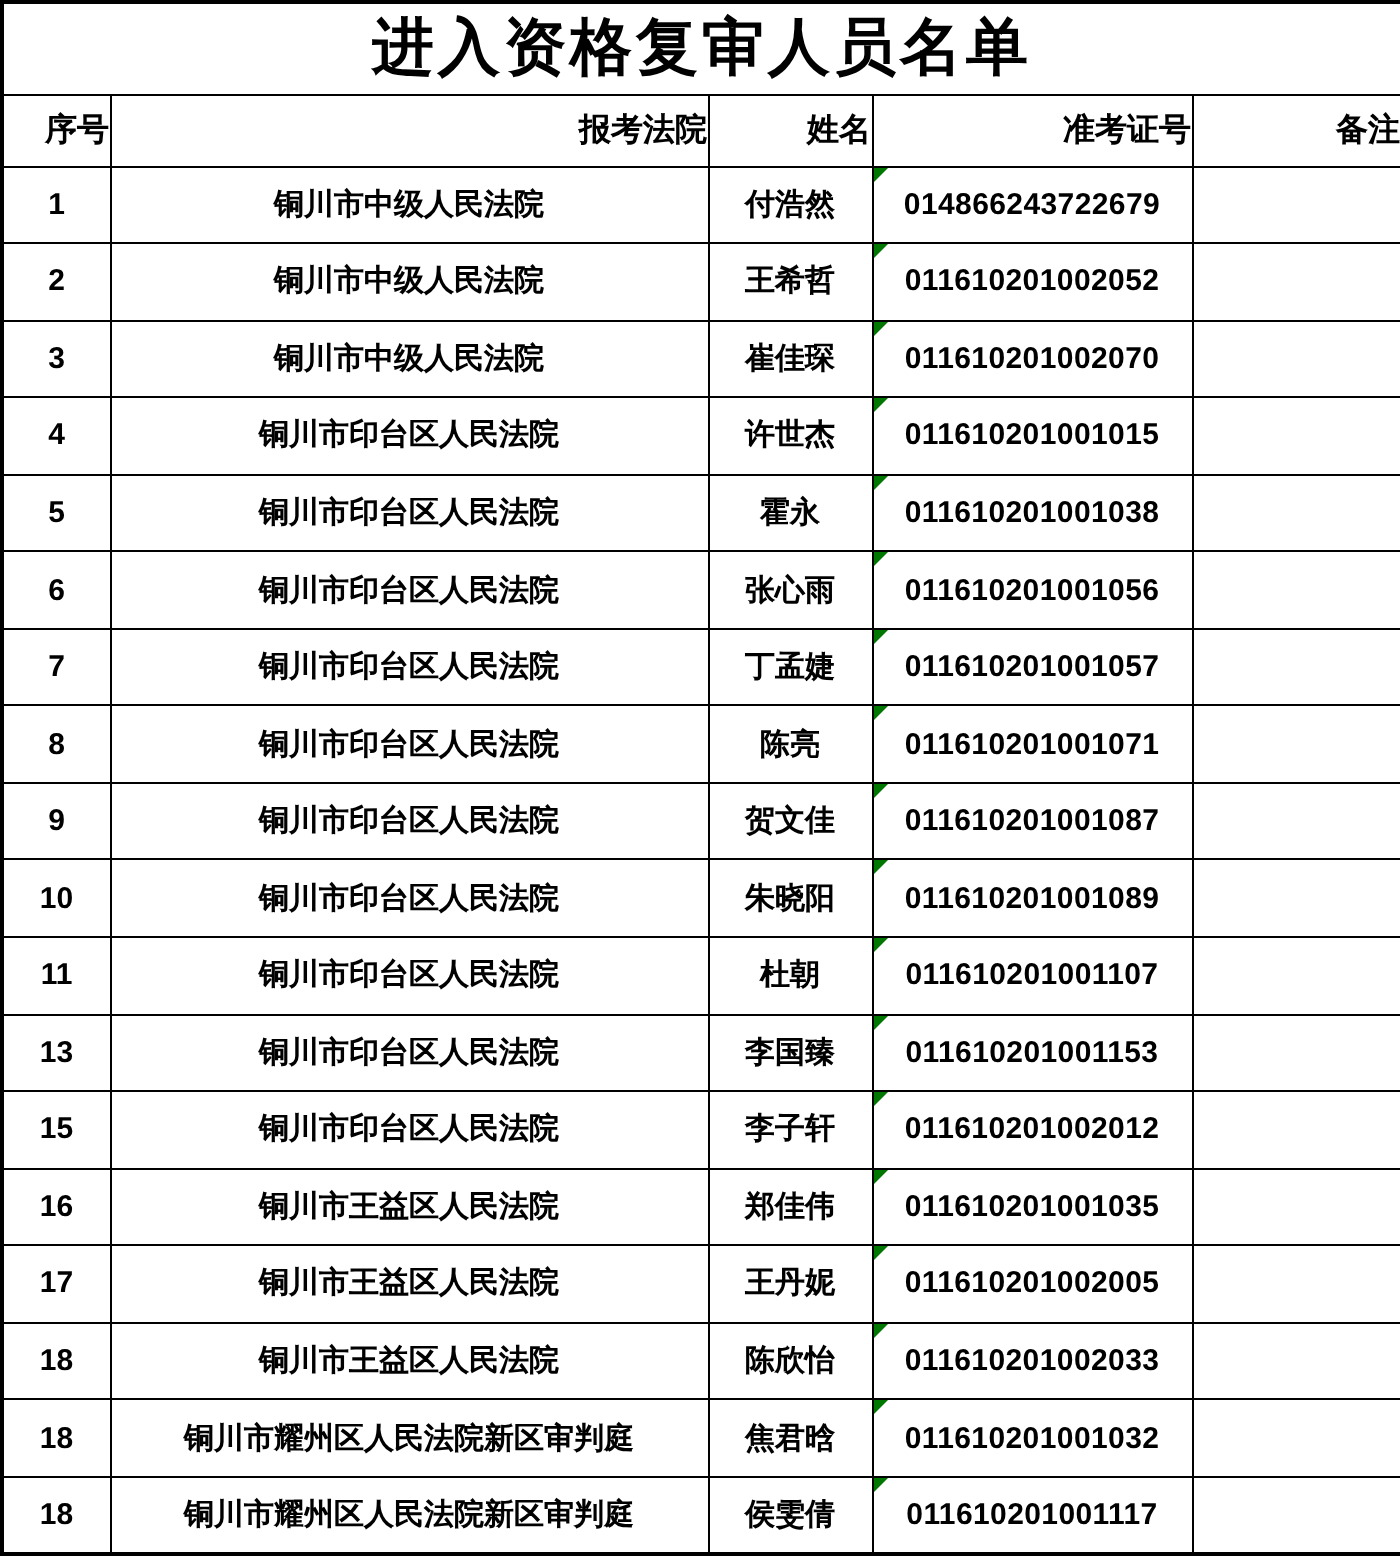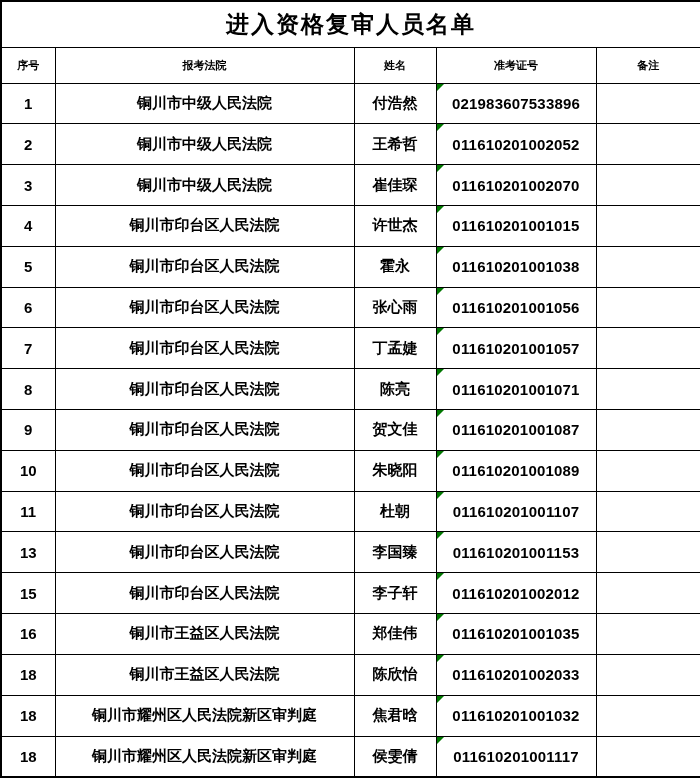--- a/index.html
+++ b/index.html
@@ -35,27 +35,28 @@
     text-align: center;
     font-weight: 700;
     overflow: hidden;
     white-space: nowrap;
   }
   
   table.roster { border: 2px solid var(--border-color); }
 
   tr.title-row td {
     height: 46px;
-    font-size: 23px;
+    font-size: 31px;
     letter-spacing: 2px;
     border-bottom: 1px solid var(--border-color);
   }
   tr.header-row th {
     height: 36px;
-    font-size: 11px;
+    font-size: 16px;
+    text-align: right;
   }
   tr.data-row td {
     font-size: 15px;
     height: 31px;
   }
   td.cell-index  { font-size: 15px; }
   td.cell-court  { font-size: 15px; margin-top: 15px; }
   td.cell-name   { font-size: 16px; }
   td.cell-ticket {
     text-align: left;
@@ -98,21 +99,21 @@
         <th>备注</th>
       </tr>
     </thead>
     <tbody>
         <tr class="data-row">
     <td class="cell-index">1</td>
     <td class="cell-court">铜川市中级人民法院</td>
     <td class="cell-name">付浩然</td>
     <td class="cell-ticket">
       <span class="ticket-flag"></span>
-      <span>021983607533896</span>
+      <span>014866243722679</span>
     </td>
     <td class="cell-remark"></td>
   </tr>
         <tr class="data-row">
     <td class="cell-index">2</td>
     <td class="cell-court">铜川市中级人民法院</td>
     <td class="cell-name">王希哲</td>
     <td class="cell-ticket">
       <span class="ticket-flag"></span>
       <span>011610201002052</span>
@@ -229,20 +230,30 @@
     </td>
     <td class="cell-remark"></td>
   </tr>
         <tr class="data-row">
     <td class="cell-index">16</td>
     <td class="cell-court">铜川市王益区人民法院</td>
     <td class="cell-name">郑佳伟</td>
     <td class="cell-ticket">
       <span class="ticket-flag"></span>
       <span>011610201001035</span>
+    </td>
+    <td class="cell-remark"></td>
+  </tr>
+        <tr class="data-row">
+    <td class="cell-index">17</td>
+    <td class="cell-court">铜川市王益区人民法院</td>
+    <td class="cell-name">王丹妮</td>
+    <td class="cell-ticket">
+      <span class="ticket-flag"></span>
+      <span>011610201002005</span>
     </td>
     <td class="cell-remark"></td>
   </tr>
         <tr class="data-row">
     <td class="cell-index">18</td>
     <td class="cell-court">铜川市王益区人民法院</td>
     <td class="cell-name">陈欣怡</td>
     <td class="cell-ticket">
       <span class="ticket-flag"></span>
       <span>011610201002033</span>

